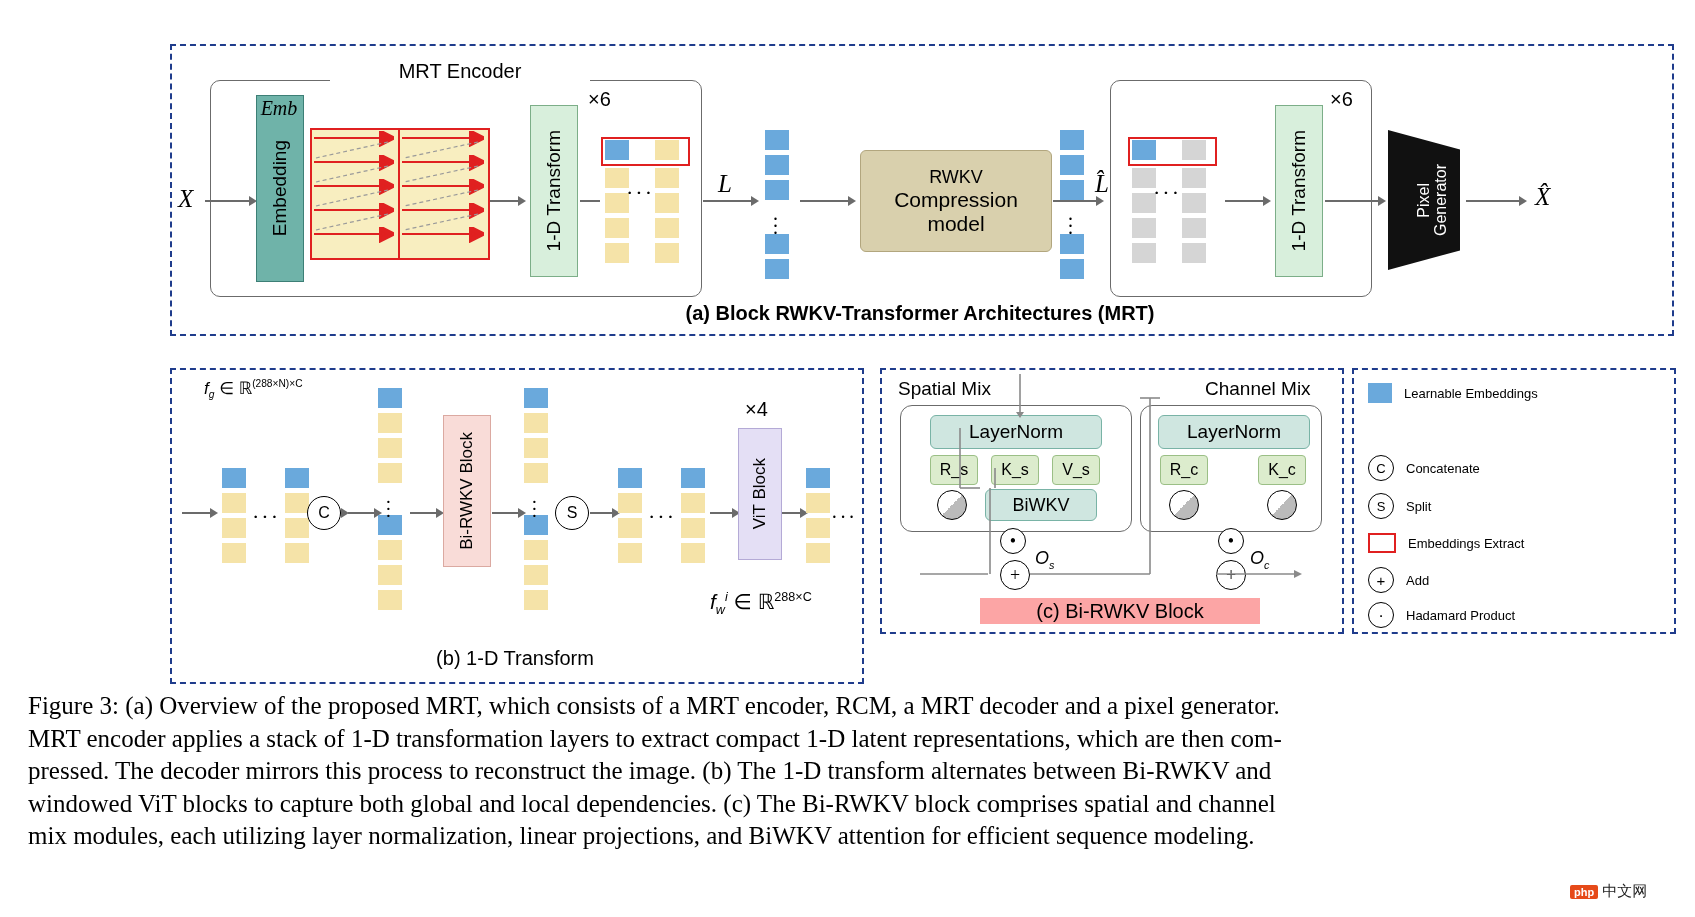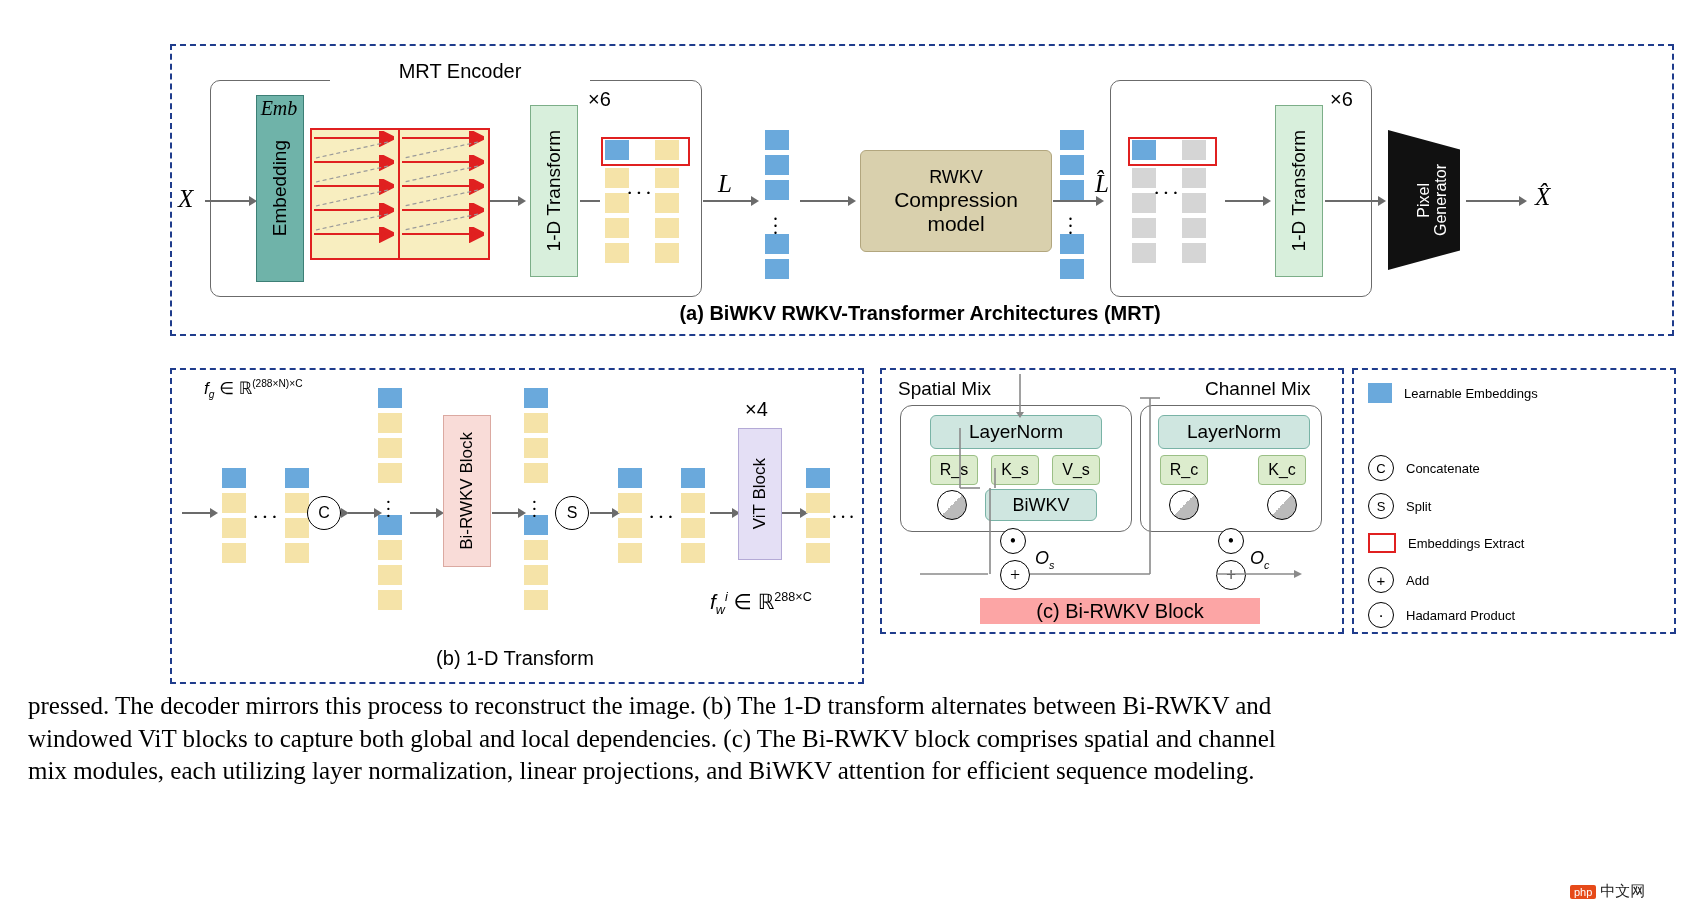--- a/index.html
+++ b/index.html
@@ -180,21 +180,21 @@
     <span class="vert lbl" style="font-size:16px;">Pixel</span>
   </div>
   <div class="abs center" style="left:1418px;top:130px;width:46px;height:140px;color:#fff;">
     <span class="vert lbl" style="font-size:16px;">Generator</span>
   </div>
 
   <div class="abs arrowline" style="left:1466px;top:200px;width:55px;"></div>
   <div class="abs arrowhead" style="left:1519px;top:196px;"></div>
   <div class="abs" style="left:1535px;top:183px;font-size:25px;font-style:italic;">X̂</div>
 
-  <div class="abs lbl center" style="left:600px;top:300px;width:640px;height:26px;font-size:20px;font-weight:bold;background:#fff;">(a) BiWKV RWKV-Transformer Architectures (MRT)</div>
+  <div class="abs lbl center" style="left:600px;top:300px;width:640px;height:26px;font-size:20px;font-weight:bold;background:#fff;">(a) Block RWKV-Transformer Architectures (MRT)</div>
 
   <div class="abs dash" style="left:170px;top:368px;width:690px;height:312px;"></div>
 
   <div class="abs lbl" style="left:204px;top:378px;font-size:17px;">
     <i>f<sub>g</sub></i> ∈ ℝ<sup>(288×N)×C</sup>
   </div>
 
   <div class="abs arrowline" style="left:182px;top:512px;width:30px;"></div>
   <div class="abs arrowhead" style="left:210px;top:508px;"></div>
 
@@ -397,23 +397,25 @@
     <span>Add</span>
   </div>
   <div class="abs legendbox" style="left:1368px;top:602px;width:290px;height:26px;display:flex;align-items:center;gap:12px;">
     <span class="circlesym" style="width:24px;height:24px;font-size:17px;line-height:1;">
       <span>·</span>
     </span>
     <span>Hadamard Product</span>
   </div>
 
   <div class="abs cap" style="left:28px;top:690px;width:1640px;">
+    <div>Figure 3: (a) Overview of the proposed MRT, which consists of a MRT encoder, RCM, a MRT decoder and a pixel generator.</div>
+    <div>MRT encoder applies a stack of 1-D transformation layers to extract compact 1-D latent representations, which are then com-</div>
     <div>pressed. The decoder mirrors this process to reconstruct the image. (b) The 1-D transform alternates between Bi-RWKV and</div>
     <div>windowed ViT blocks to capture both global and local dependencies. (c) The Bi-RWKV block comprises spatial and channel</div>
     <div>mix modules, each utilizing layer normalization, linear projections, and BiWKV attention for efficient sequence modeling.</div>
   </div>
 
   <div class="abs" style="left:1570px;top:882px;display:flex;align-items:center;gap:4px;">
-    <span style="background:#e64a19;color:#fff;font-family:'Liberation Sans',sans-serif;font-size:11px;padding:1px 4px;border-radius:2px;">php</span>
+    <span style="background:#e64a19;color:#fff;font-family:'Liberation Sans',sans-serif;font-size:11px;padding:1px 4px;border-radius:2px;font-weight:bold;">php</span>
     <span style="font-size:15px;color:#222;">中文网</span>
   </div>
 
 </div>
 
 </body></html>

